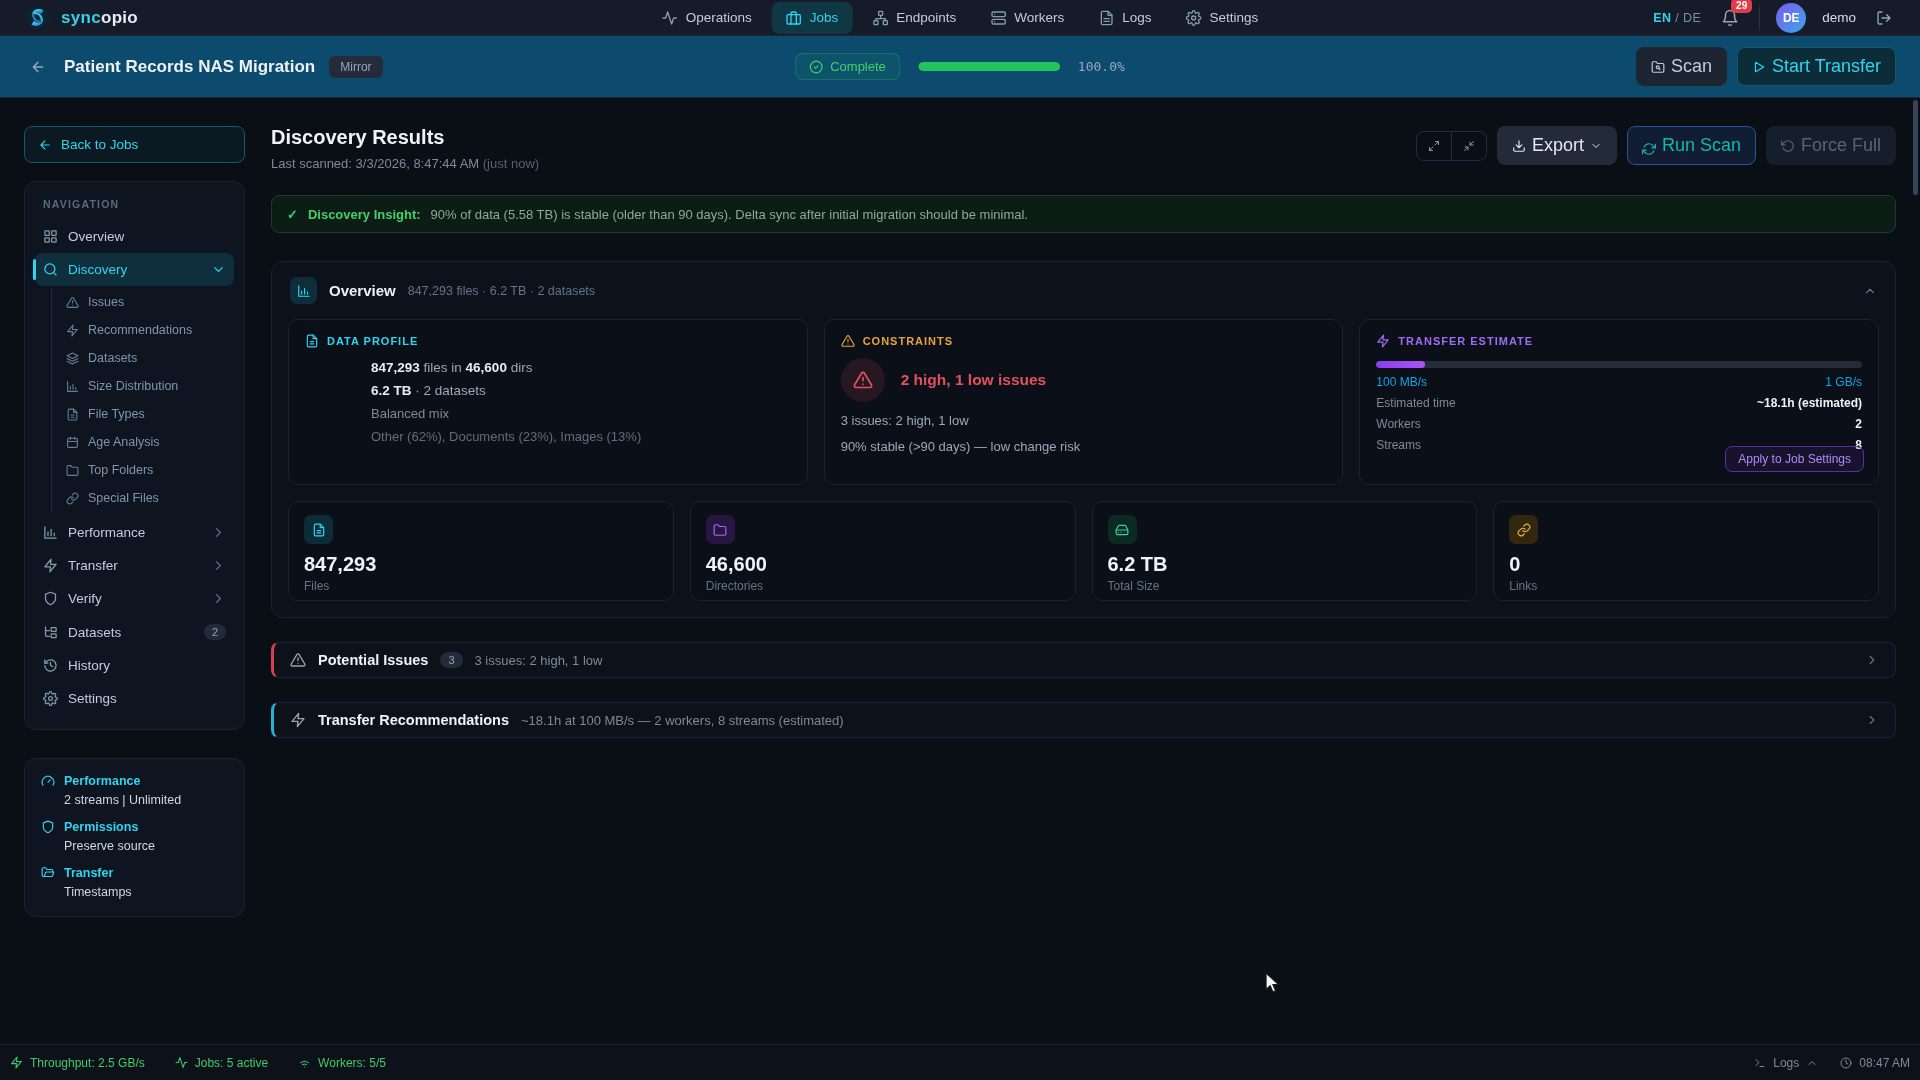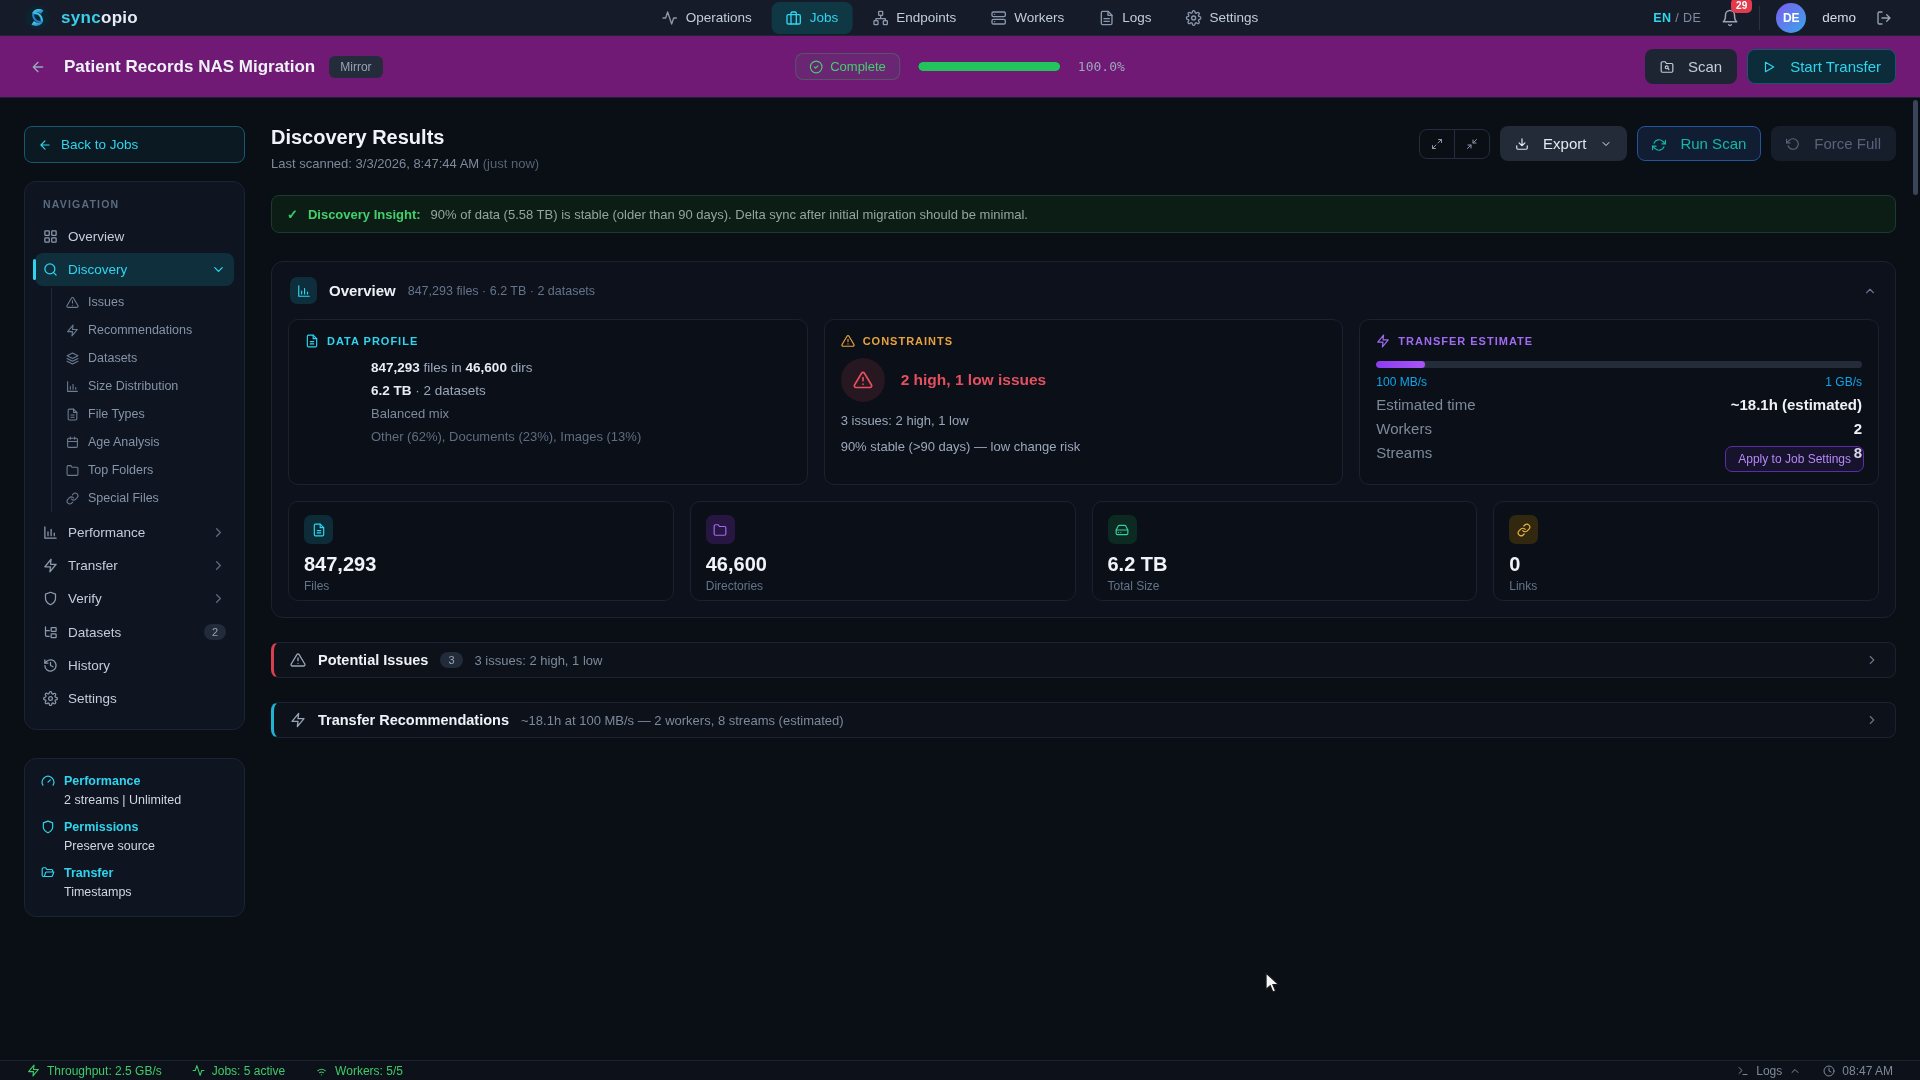--- a/index.html
+++ b/index.html
@@ -31,35 +31,35 @@
   .bell-wrap { position:relative; color:#97a5b8; padding:4px; }
   .badge-notif { position:absolute; top:-7px; right:-9px; background:#e23b4c; color:#fff; font-size:10px;
     font-weight:bold; border-radius:5px; padding:2px 5px; min-width:18px; text-align:center; }
   .tn-divider { width:1px; height:24px; background:#2a3344; }
   .avatar { width:30px; height:30px; border-radius:50%; background:linear-gradient(135deg,#7b5cf0,#3aa6e8);
     color:#fff; font-weight:bold; font-size:12px; display:flex; align-items:center; justify-content:center; }
   .username { color:#d6dde7; font-size:13.5px; }
   .logout { color:#97a5b8; padding:4px; }
 
   
-  .jobbar { height:62px; background:#701a75; border-bottom:1px solid #1b2331;
+  .jobbar { height:62px; background:#0c4a6e; border-bottom:1px solid #1b2331;
     display:flex; align-items:center; padding:0 24px; position:relative; }
   .back-arrow { color:#9aa8ba; padding:6px; }
   .job-title { font-size:17px; font-weight:bold; color:#eef2f7; margin-left:12px; }
   .mode-badge { margin-left:14px; background:#242c3b; color:#96a3b5; font-size:12px;
     padding:4px 11px; border-radius:6px; }
   .job-center { position:absolute; left:50%; transform:translateX(-50%); display:flex; align-items:center; gap:18px; }
   .status-pill { display:flex; align-items:center; gap:7px; padding:5px 13px; border-radius:8px;
     background:rgba(34,197,94,.08); border:1px solid rgba(34,197,94,.3); color:#43d06c; font-size:13px; }
   .progress-track { width:142px; height:9px; border-radius:5px; background:#222b3a; overflow:hidden; }
   .progress-fill { height:100%; border-radius:5px; background:#23c45e; width:100%; }
   .progress-pct { font-family:"DejaVu Sans Mono", monospace; font-size:13px; color:#9aa8ba; }
   .jobbar-right { margin-left:auto; display:flex; gap:10px; }
-  .btn { display:flex; align-items:center; gap:14px; padding:8px 14px; border-radius:8px;
-    font-size:15px; cursor:pointer; border:1px solid transparent; }
+  .btn { display:flex; align-items:center; gap:6px; padding:8px 14px; border-radius:8px;
+    font-size:18px; cursor:pointer; border:1px solid transparent; }
   .btn-scan { background:#1d2533; color:#c3cdda; }
   .btn-start { background:#0b2c38; border-color:#14596d; color:#2fd5ef; }
 
   
   .page { display:flex; gap:26px; padding:28px 24px 0 24px; height:934px; }
 
   
   .sidebar { width:221px; flex:none; display:flex; flex-direction:column; }
   .back-jobs { height:37px; border:1px solid #14596d; background:rgba(10,60,76,.25); color:#2fd5ef;
     border-radius:8px; display:flex; align-items:center; gap:9px; padding:0 13px; font-size:13.5px; cursor:pointer; }
@@ -127,21 +127,21 @@
   .profile-dim { color:#5f6d80; font-size:13px; }
   .constraint-hero { display:flex; align-items:center; gap:16px; margin-top:10px; }
   .alert-circle { width:44px; height:44px; border-radius:50%; background:rgba(226,74,90,.13);
     color:#e4505f; display:flex; align-items:center; justify-content:center; }
   .alert-circle .ic { width:20px; height:20px; }
   .constraint-title { font-size:15.5px; font-weight:bold; color:#e4505f; }
   .constraint-line { color:#9aa8ba; font-size:13px; margin-top:11px; }
   .est-track { margin-top:13px; height:7px; border-radius:4px; background:#242c3a; overflow:hidden; }
   .est-fill { height:100%; width:10%; border-radius:4px; background:linear-gradient(90deg,#8b3df0,#a855f7); }
   .est-scale { display:flex; justify-content:space-between; font-size:12px; color:#0ea5e9; margin-top:7px; }
-  .est-row { display:flex; justify-content:space-between; font-size:15px; color:#7c8a9c; margin-top:7px;gap:48px; }
+  .est-row { display:flex; justify-content:space-between; font-size:12px; color:#7c8a9c; margin-top:7px;gap:48px; }
   .est-row .val { color:#eef2f7; font-weight:bold; }
   .apply-btn { position:absolute; right:14px; bottom:12px; border:1px solid #5b2da8; background:rgba(91,45,168,.15);
     color:#b388f5; font-size:12px; padding:5px 12px; border-radius:7px; cursor:pointer; }
   .stat-grid { display:grid; grid-template-columns:1fr 1fr 1fr 1fr; gap:16px; padding:16px; }
   .stat-card { background:#0b0f18; border:1px solid #1a2230; border-radius:10px; padding:13px 15px; height:100px; }
   .stat-icon { width:29px; height:29px; border-radius:7px; display:flex; align-items:center; justify-content:center; }
   .stat-icon.cyan { background:#0c2c38; color:#2fd5ef; }
   .stat-icon.purple { background:#261641; color:#a06bf2; }
   .stat-icon.green { background:#0c2a21; color:#35d0a0; }
   .stat-icon.amber { background:#32270f; color:#e8b73c; }
@@ -156,22 +156,22 @@
   .cr-title { font-size:14.5px; font-weight:bold; color:#eef2f7; }
   .cr-sum { font-size:13px; color:#7c8a9c; }
   .cr-chev { margin-left:auto; color:#64748b; }
 
   .details-toggle { margin-top:26px; display:flex; align-items:center; gap:14px; cursor:pointer; }
   .details-toggle .line { flex:1; height:1px; background:#1c2534; }
   .details-label { display:flex; align-items:center; gap:7px; color:#2fd5ef; font-size:12.5px;
     font-weight:bold; letter-spacing:1.2px; }
 
   
-  .statusbar { position:absolute; left:0; right:0; bottom:0; height:20px; background:#0d1119;
-    border-top:1px solid #1b2331; display:flex; align-items:center; padding:0 27px; font-size:12px;text-align:center; }
+  .statusbar { position:absolute; left:0; right:0; bottom:0; height:36px; background:#0d1119;
+    border-top:1px solid #1b2331; display:flex; align-items:center; padding:0 10px; font-size:12px;text-align:center; }
   .sb-item { display:flex; align-items:center; gap:7px; margin-right:30px; color:#3fcb6a; }
   .sb-item .ic { width:13px; height:13px; }
   .sb-right { margin-left:auto; display:flex; align-items:center; gap:22px; color:#7c8a9c; }
   .sb-logs, .sb-time { display:flex; align-items:center; gap:7px; }
   .sb-logs { cursor:pointer; }
 
   .scroll-thumb { position:absolute; right:2px; top:100px; width:5px; height:95px; background:#39445a; border-radius:3px; }
   .cursor { position:absolute; left:1262px; top:971px; z-index:50; pointer-events:none; }
 </style>
 </head>

